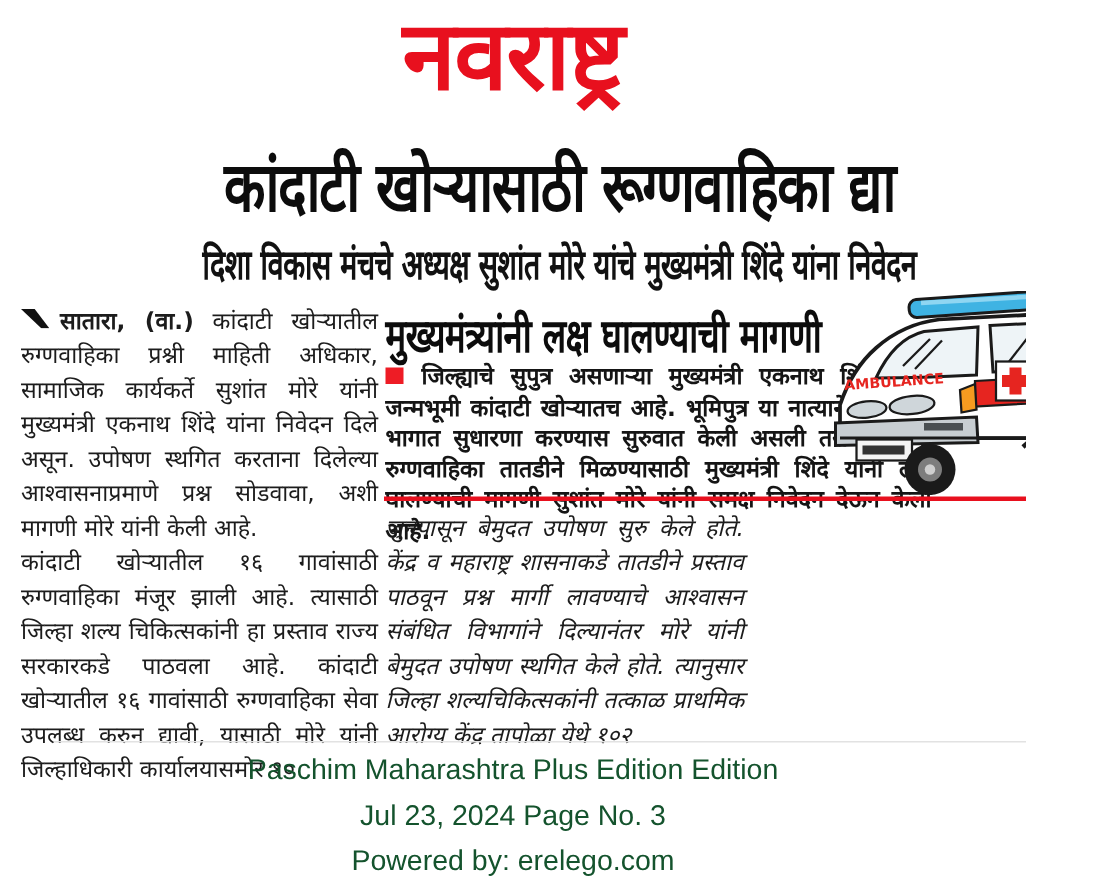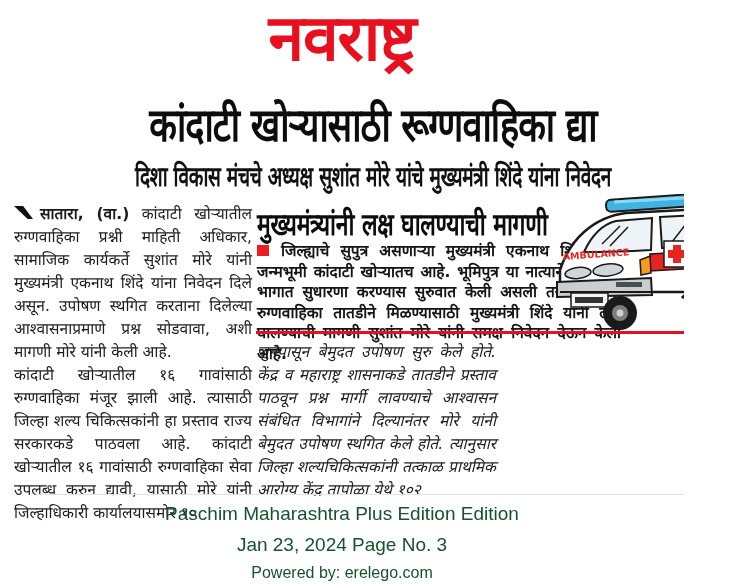--- a/index.html
+++ b/index.html
@@ -127,21 +127,21 @@
   
   .footer-line {
     position: absolute;
     left: 0; right: 0;
     text-align: center;
     font-family: "Liberation Sans", sans-serif;
     color: #14532d;
   }
   .footer-1 { top: 503px; font-size: 19px; }
   .footer-2 { top: 534px; font-size: 19px; }
-  .footer-3 { top: 564px; font-size: 16px; }
+  .footer-3 { top: 564px; font-size: 19px; }
 </style>
 </head>
 <body>
 
 <div class="page">
 
   <div class="masthead">नवराष्ट्र</div>
 
   <div class="headline">कांदाटी खोऱ्यासाठी रूग्णवाहिका द्या</div>
 
@@ -221,16 +221,16 @@
   </svg>
 
   <div class="body-col col2">
     <p>जुनपासून बेमुदत उपोषण सुरु केले होते. केंद्र व महाराष्ट्र शासनाकडे तातडीने प्रस्ताव पाठवून प्रश्न मार्गी लावण्याचे आश्वासन संबंधित विभागांने दिल्यानंतर मोरे यांनी बेमुदत उपोषण स्थगित केले होते. त्यानुसार जिल्हा शल्यचिकित्सकांनी तत्काळ प्राथमिक आरोग्य केंद्र तापोळा येथे १०२</p>
   </div>
 
 
   <div class="scan-line"></div>
 
   <div class="footer-line footer-1">Paschim Maharashtra Plus Edition Edition</div>
-  <div class="footer-line footer-2">Jan 23, 2024 Page No. 3</div>
+  <div class="footer-line footer-2">Jul 23, 2024 Page No. 3</div>
   <div class="footer-line footer-3">Powered by: erelego.com</div>
 
 </div>
 
 </body></html>

